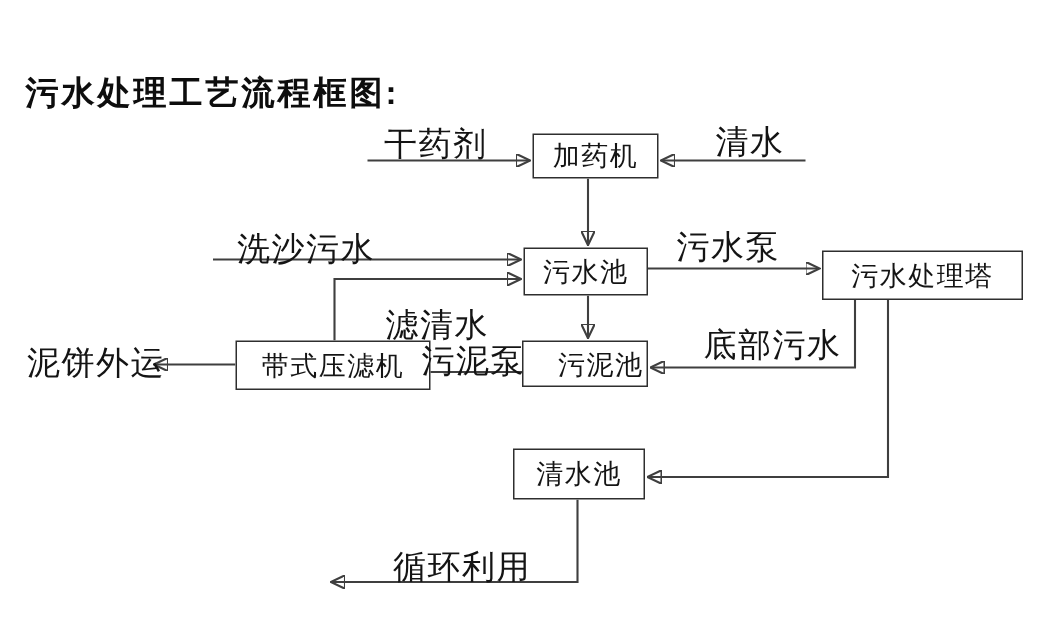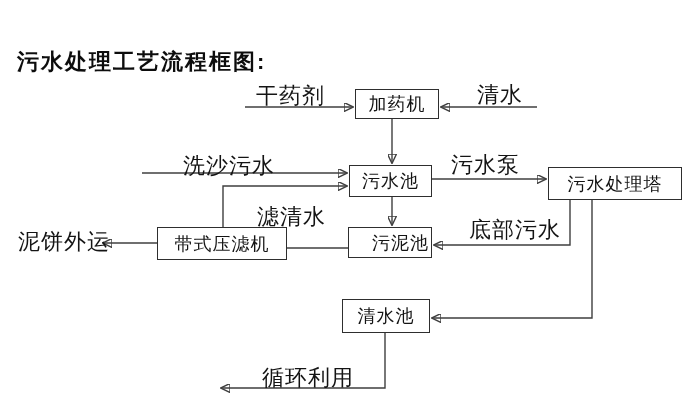--- a/index.html
+++ b/index.html
@@ -85,20 +85,21 @@
 
   <div class="node" style="left:355px; top:89px;  width:84px;  height:30px;">加药机</div>
   <div class="node" style="left:349px; top:165px; width:83px;  height:32px;">污水池</div>
   <div class="node" style="left:548px; top:167px; width:134px; height:33px;">污水处理塔</div>
   <div class="node" style="left:348px; top:227px; width:84px;  height:31px;padding-left:21px;">污泥池</div>
   <div class="node" style="left:157px; top:227px; width:130px; height:33px;">带式压滤机</div>
   <div class="node" style="left:342px; top:299px; width:88px;  height:34px;">清水池</div>
 
   <div class="flow-label" style="left:256px; top:81px;">干药剂</div>
   <div class="flow-label" style="left:477px; top:80px;">清水</div>
-  <div class="flow-label" style="left:183px; top:151px;">洗沙污水</div>
+  <div class="flow-label" style="left:158px; top:151px;">洗沙污水</div>
   <div class="flow-label" style="left:451px; top:150px;">污水泵</div>
   <div class="flow-label" style="left:257px; top:189px;margin-top:13px;">滤清水</div>
+  <div class="flow-label" style="left:281px; top:226px;">污泥泵</div>
   <div class="flow-label" style="left:469px; top:215px;">底部污水</div>
   <div class="flow-label" style="left:18px;  top:227px;">泥饼外运</div>
   <div class="flow-label" style="left:262px; top:363px;">循环利用</div>
 
 </div>
 
 </body></html>

